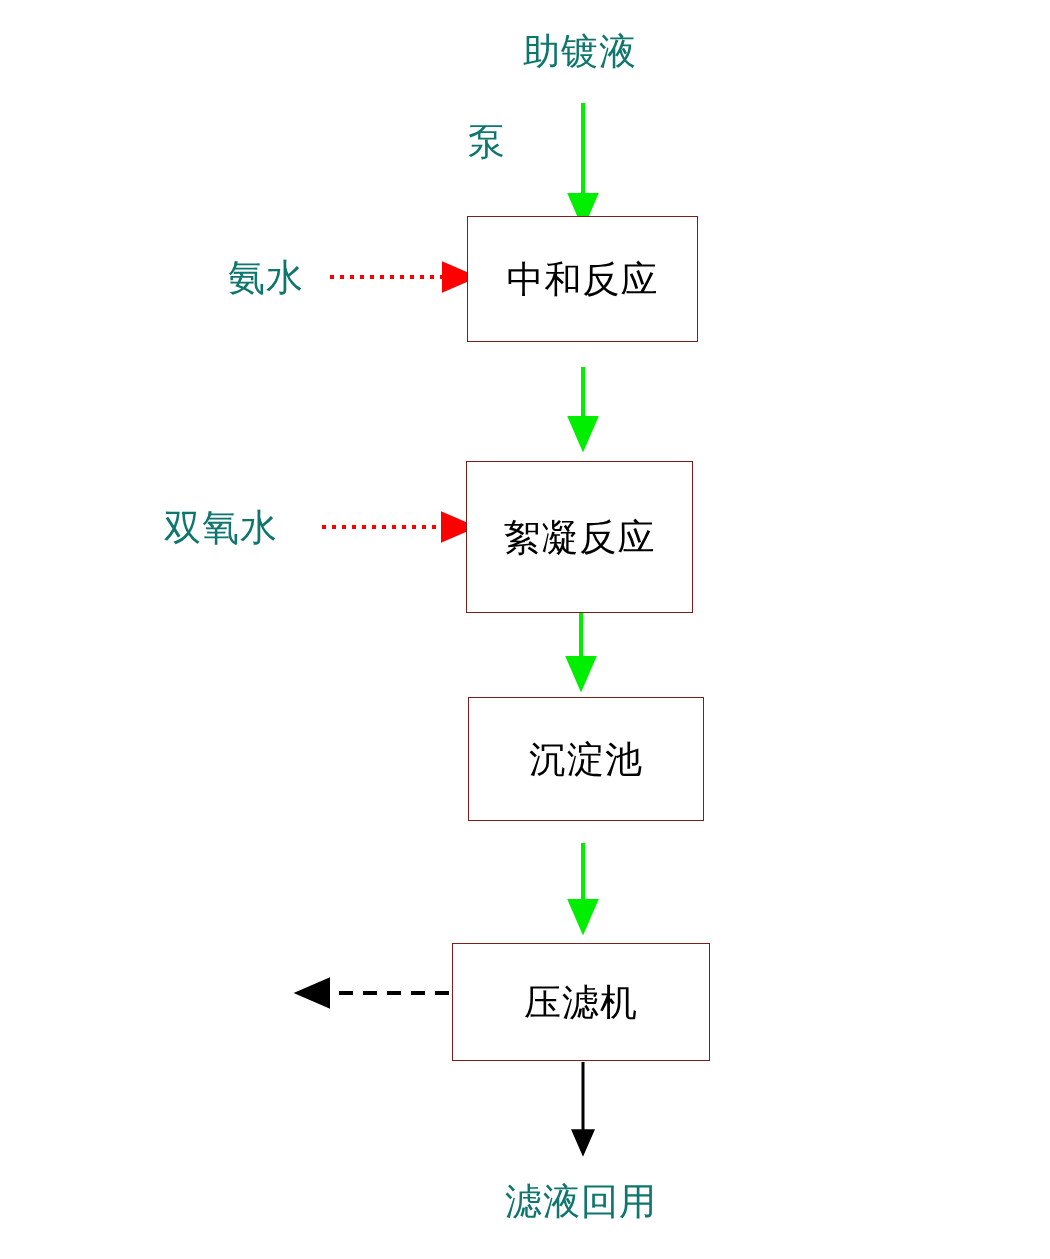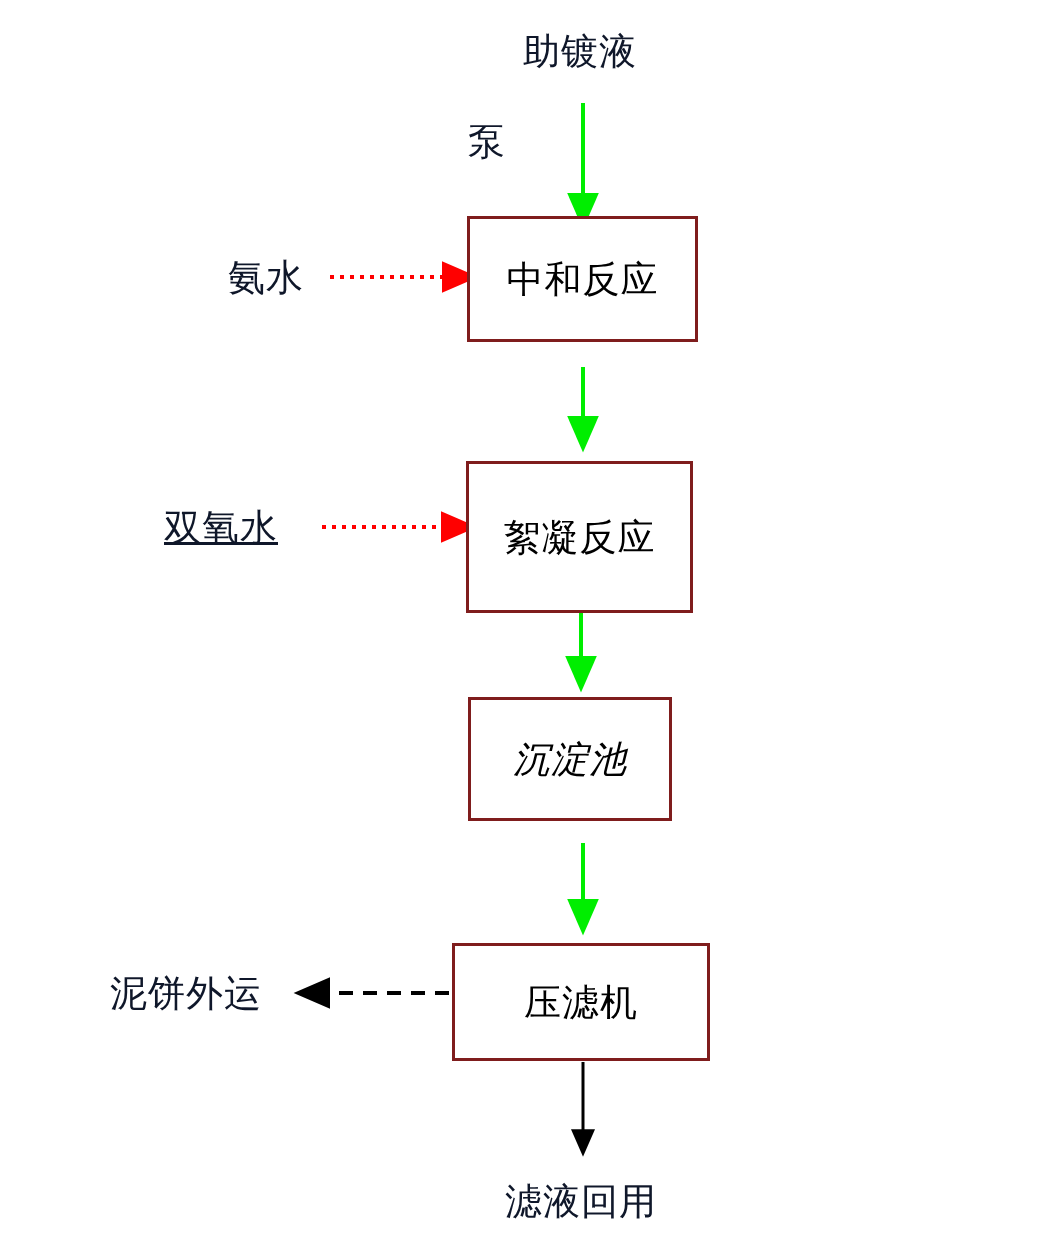--- a/index.html
+++ b/index.html
@@ -15,39 +15,39 @@
     position: relative;
     width: 1050px;
     height: 1259px;
     background: #ffffff;
     overflow: hidden;
   }
   
   .proc-box {
     position: absolute;
     box-sizing: border-box;
-    border: 3px solid #7f1d1d;
+    border: 1px solid #7f1d1d;
     background: #ffffff;
     display: flex;
     align-items: center;
     justify-content: center;
   }
   .proc-label {
     font-size: 37px;
     line-height: 1;
     color: #000000;
     letter-spacing: 1px;
     white-space: nowrap;
   }
   
   .free-label {
     position: absolute;
     font-size: 37px;
     line-height: 1;
-    color: #0f172a;
+    color: #0f766e;
     letter-spacing: 1px;
     white-space: nowrap;
   }
   
   #connectors {
     position: absolute;
     left: 0;
     top: 0;
     width: 1050px;
     height: 1259px;
@@ -88,35 +88,34 @@
 
     <line x1="583" y1="1062" x2="583" y2="1143" stroke="#000000" stroke-width="3" marker-end="url(#arrowBlack)"></line>
   </svg>
 
   <div class="free-label" style="left:523px; top:33px;">助镀液</div>
 
   <div class="free-label" style="left:468px; top:123px;">泵</div>
 
   <div class="free-label" style="left:190px; top:259px;margin-left:38px;">氨水</div>
 
-  <div class="free-label" style="left:164px; top:509px;text-decoration:underline;">双氧水</div>
+  <div class="free-label" style="left:164px; top:509px;">双氧水</div>
 
   <div class="proc-box" style="left:467px; top:216px; width:231px; height:126px;">
     <span class="proc-label">中和反应</span>
   </div>
 
   <div class="proc-box" style="left:466px; top:461px; width:227px; height:152px;">
     <span class="proc-label">絮凝反应</span>
   </div>
 
-  <div class="proc-box" style="left:468px; top:697px; width:204px; height:124px;font-style:italic;">
+  <div class="proc-box" style="left:468px; top:697px; width:236px; height:124px;">
     <span class="proc-label">沉淀池</span>
   </div>
 
   <div class="proc-box" style="left:452px; top:943px; width:258px; height:118px;font-family:Liberation Serif, serif;">
     <span class="proc-label">压滤机</span>
   </div>
 
-  <div class="free-label" style="left:110px; top:975px;">泥饼外运</div>
 
   <div class="free-label" style="left:505px; top:1183px;text-align:center;">滤液回用</div>
 
 </div>
 
 </body></html>

